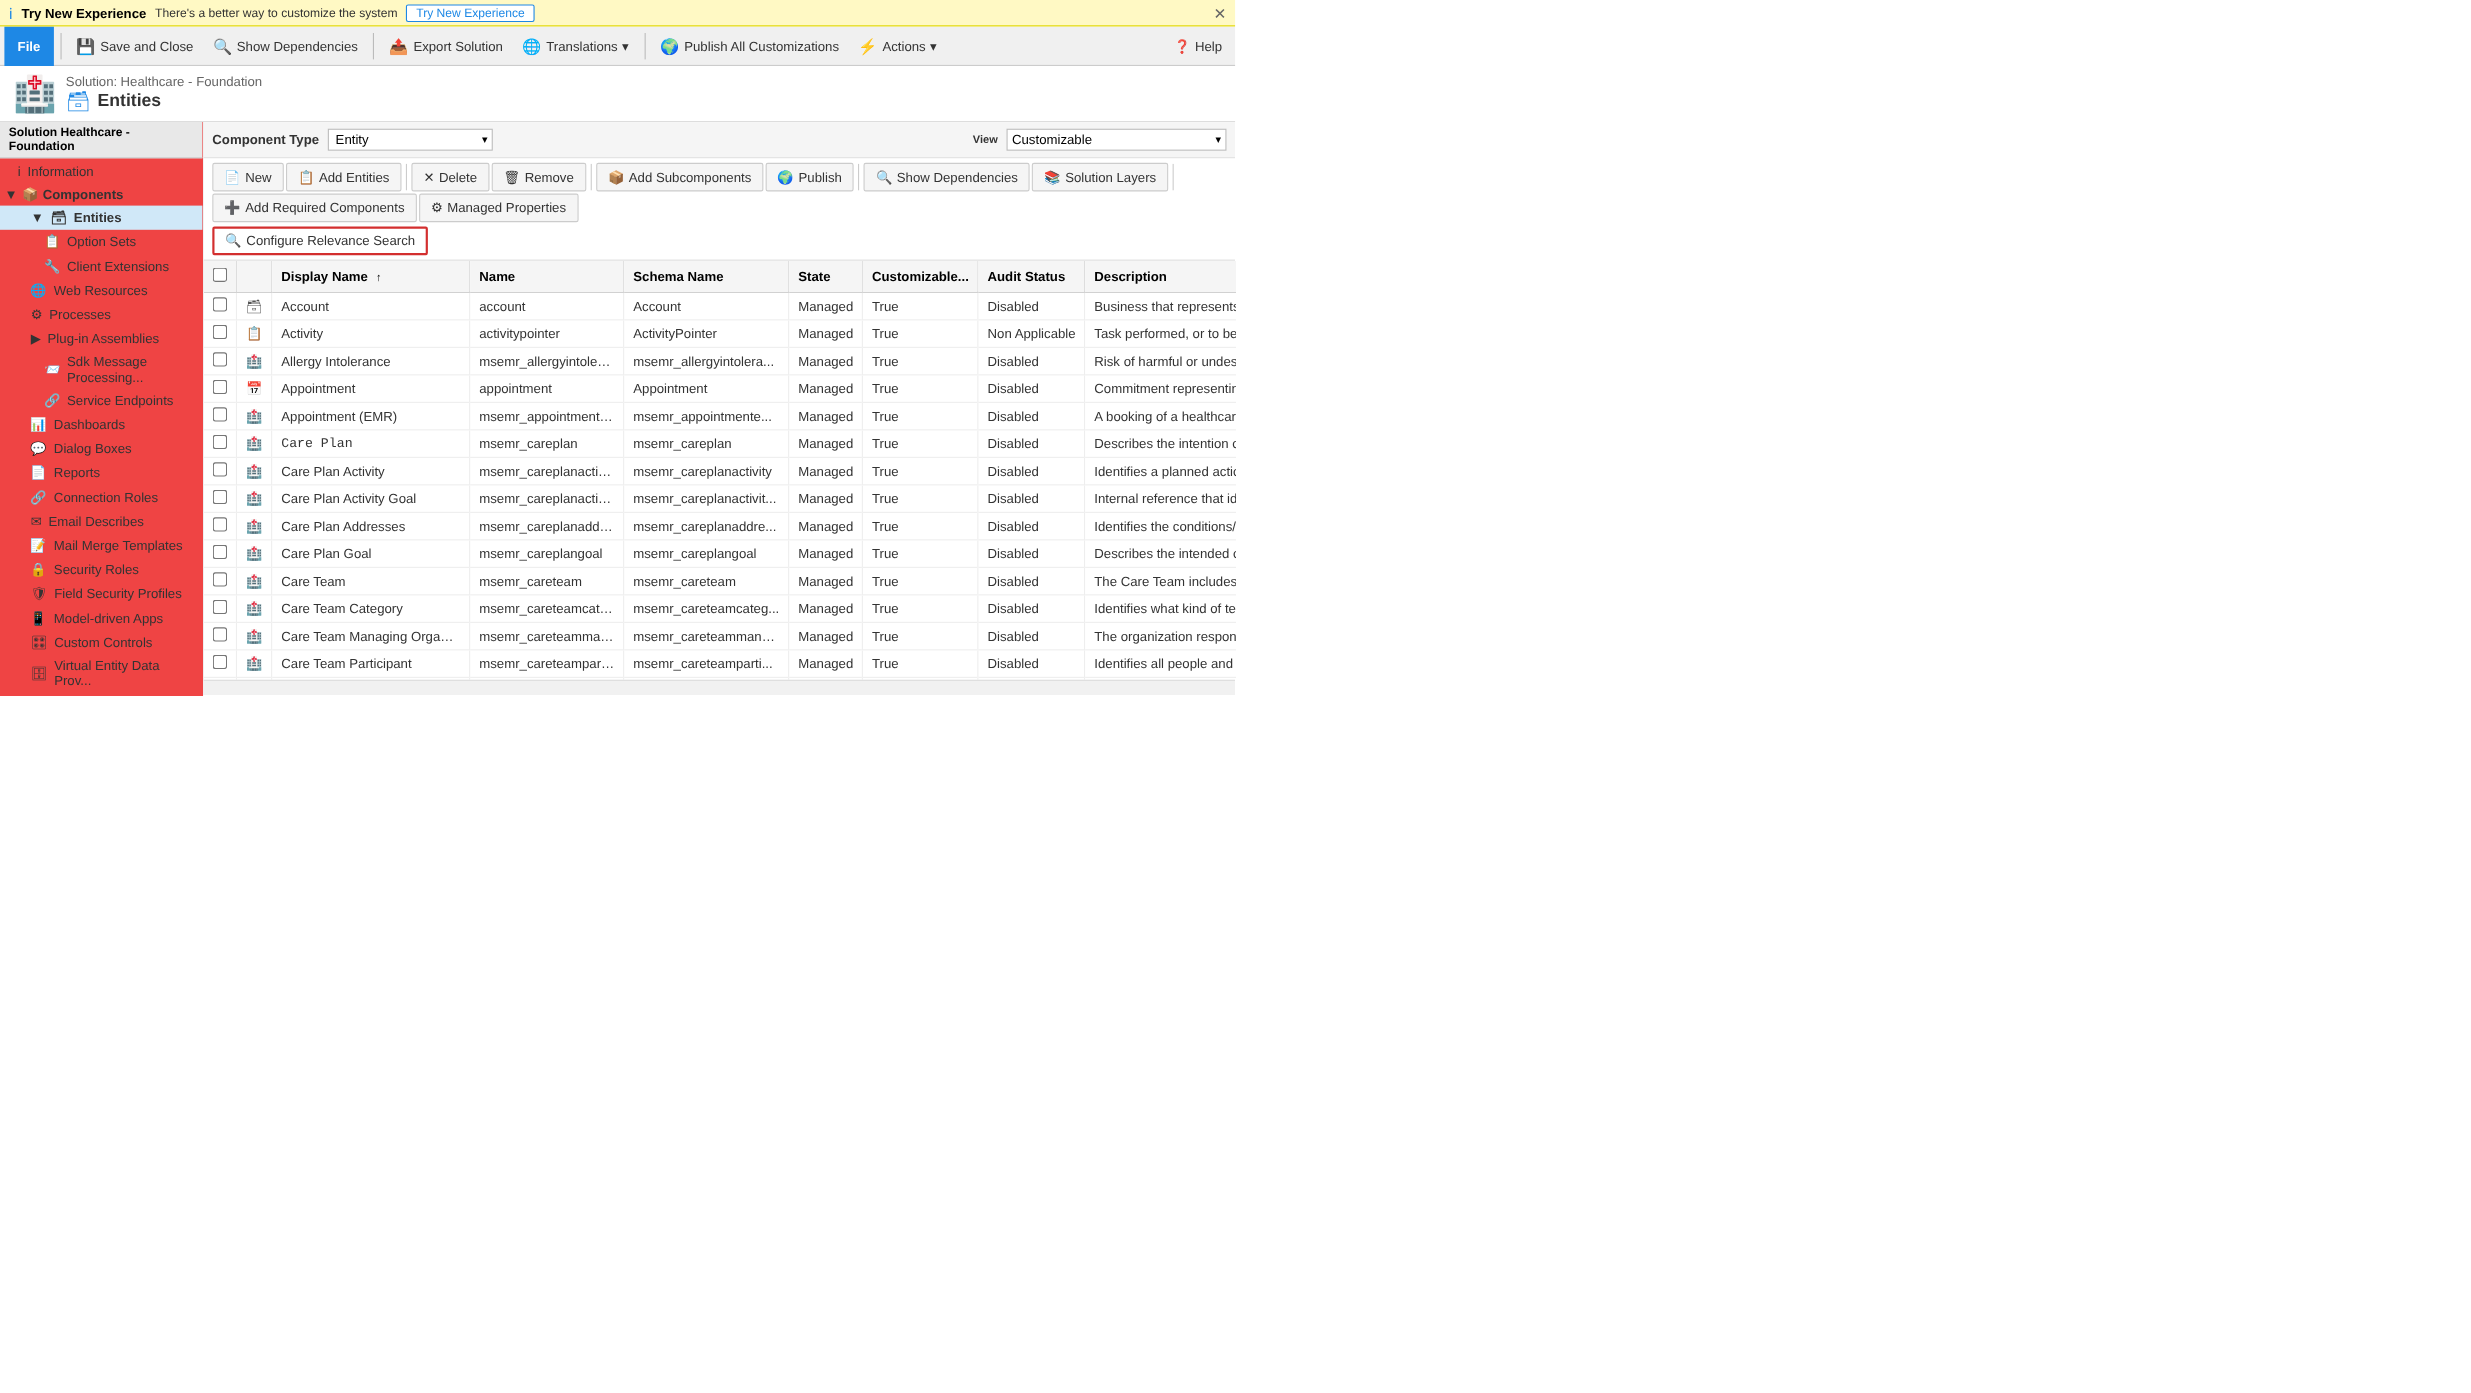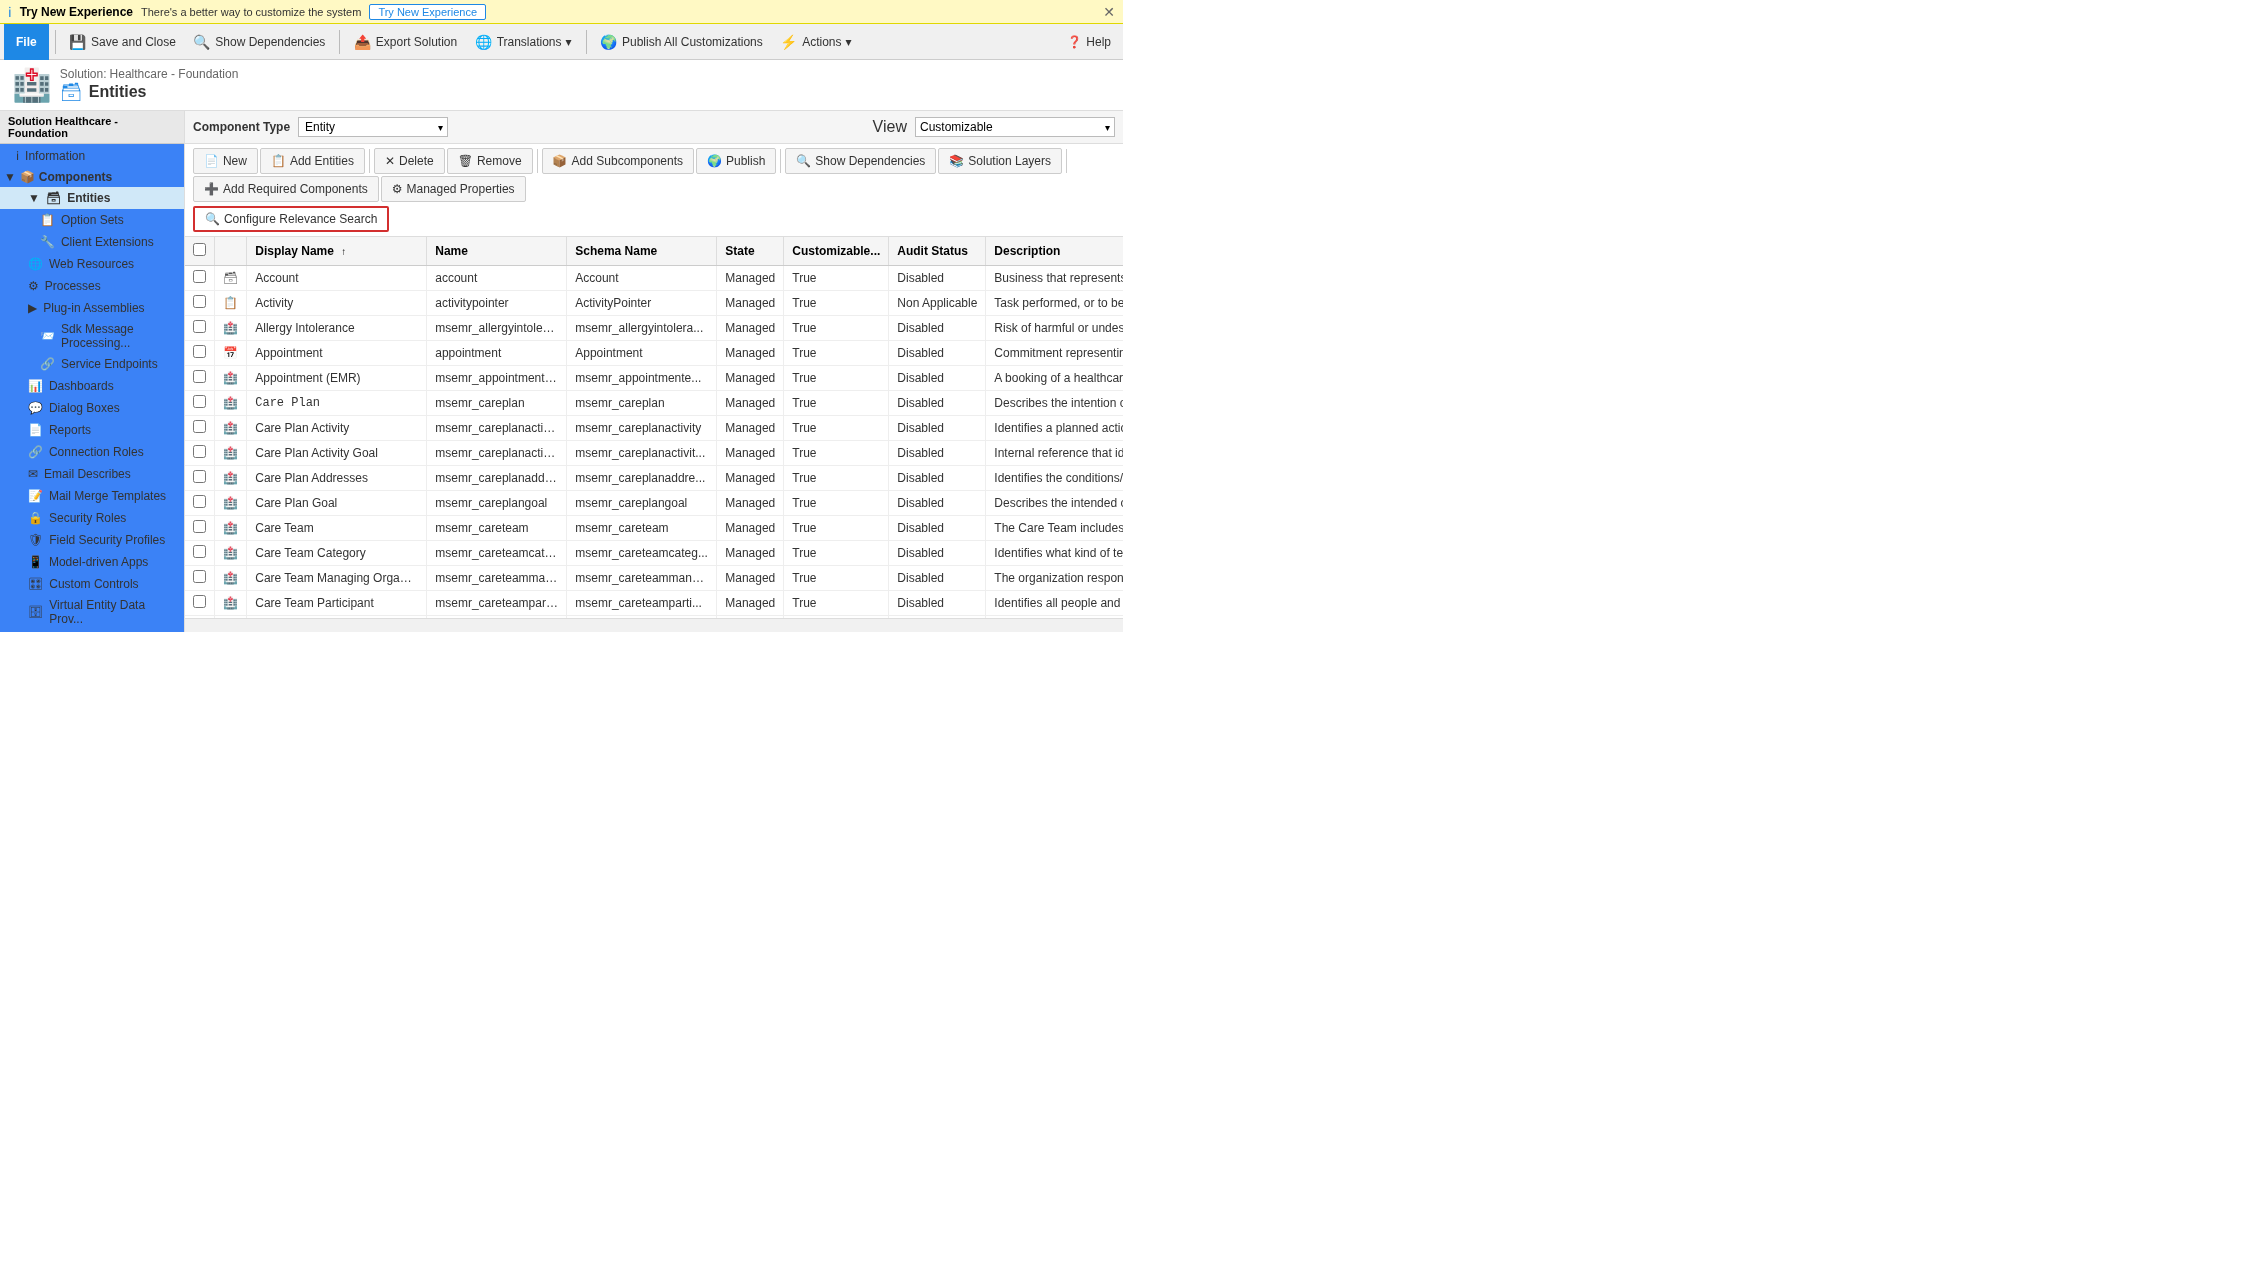--- a/index.html
+++ b/index.html
@@ -96,21 +96,21 @@
     .main-layout {
       display: flex;
       height: calc(633px - 24px - 36px - 52px);
     }
 
     
     .sidebar {
       width: 185px;
       border-right: 1px solid #ddd;
       overflow-y: auto;
-      background: #3b82f6;
+      background: #ef4444;
       flex-shrink: 0;
     }
     .sidebar-item {
       display: flex;
       align-items: center;
       gap: 6px;
       padding: 3px 8px 3px 12px;
       cursor: pointer;
       color: #333;
       font-size: 12px;
@@ -149,21 +149,21 @@
     .component-select {
       border: 1px solid #bbb;
       padding: 2px 20px 2px 6px;
       font-size: 12px;
       background: #fff;
       min-width: 150px;
       cursor: pointer;
       appearance: none;
       -webkit-appearance: none;
     }
-    .view-label { margin-left: auto; font-size: 16px; font-weight: normal; color: #333; }
+    .view-label { margin-left: auto; font-size: 10px; font-weight: bold; color: #333; }
     .view-select {
       border: 1px solid #bbb;
       padding: 2px 20px 2px 4px;
       font-size: 12px;
       background: #fff;
       min-width: 200px;
       cursor: pointer;
       appearance: none;
       -webkit-appearance: none;
     }

